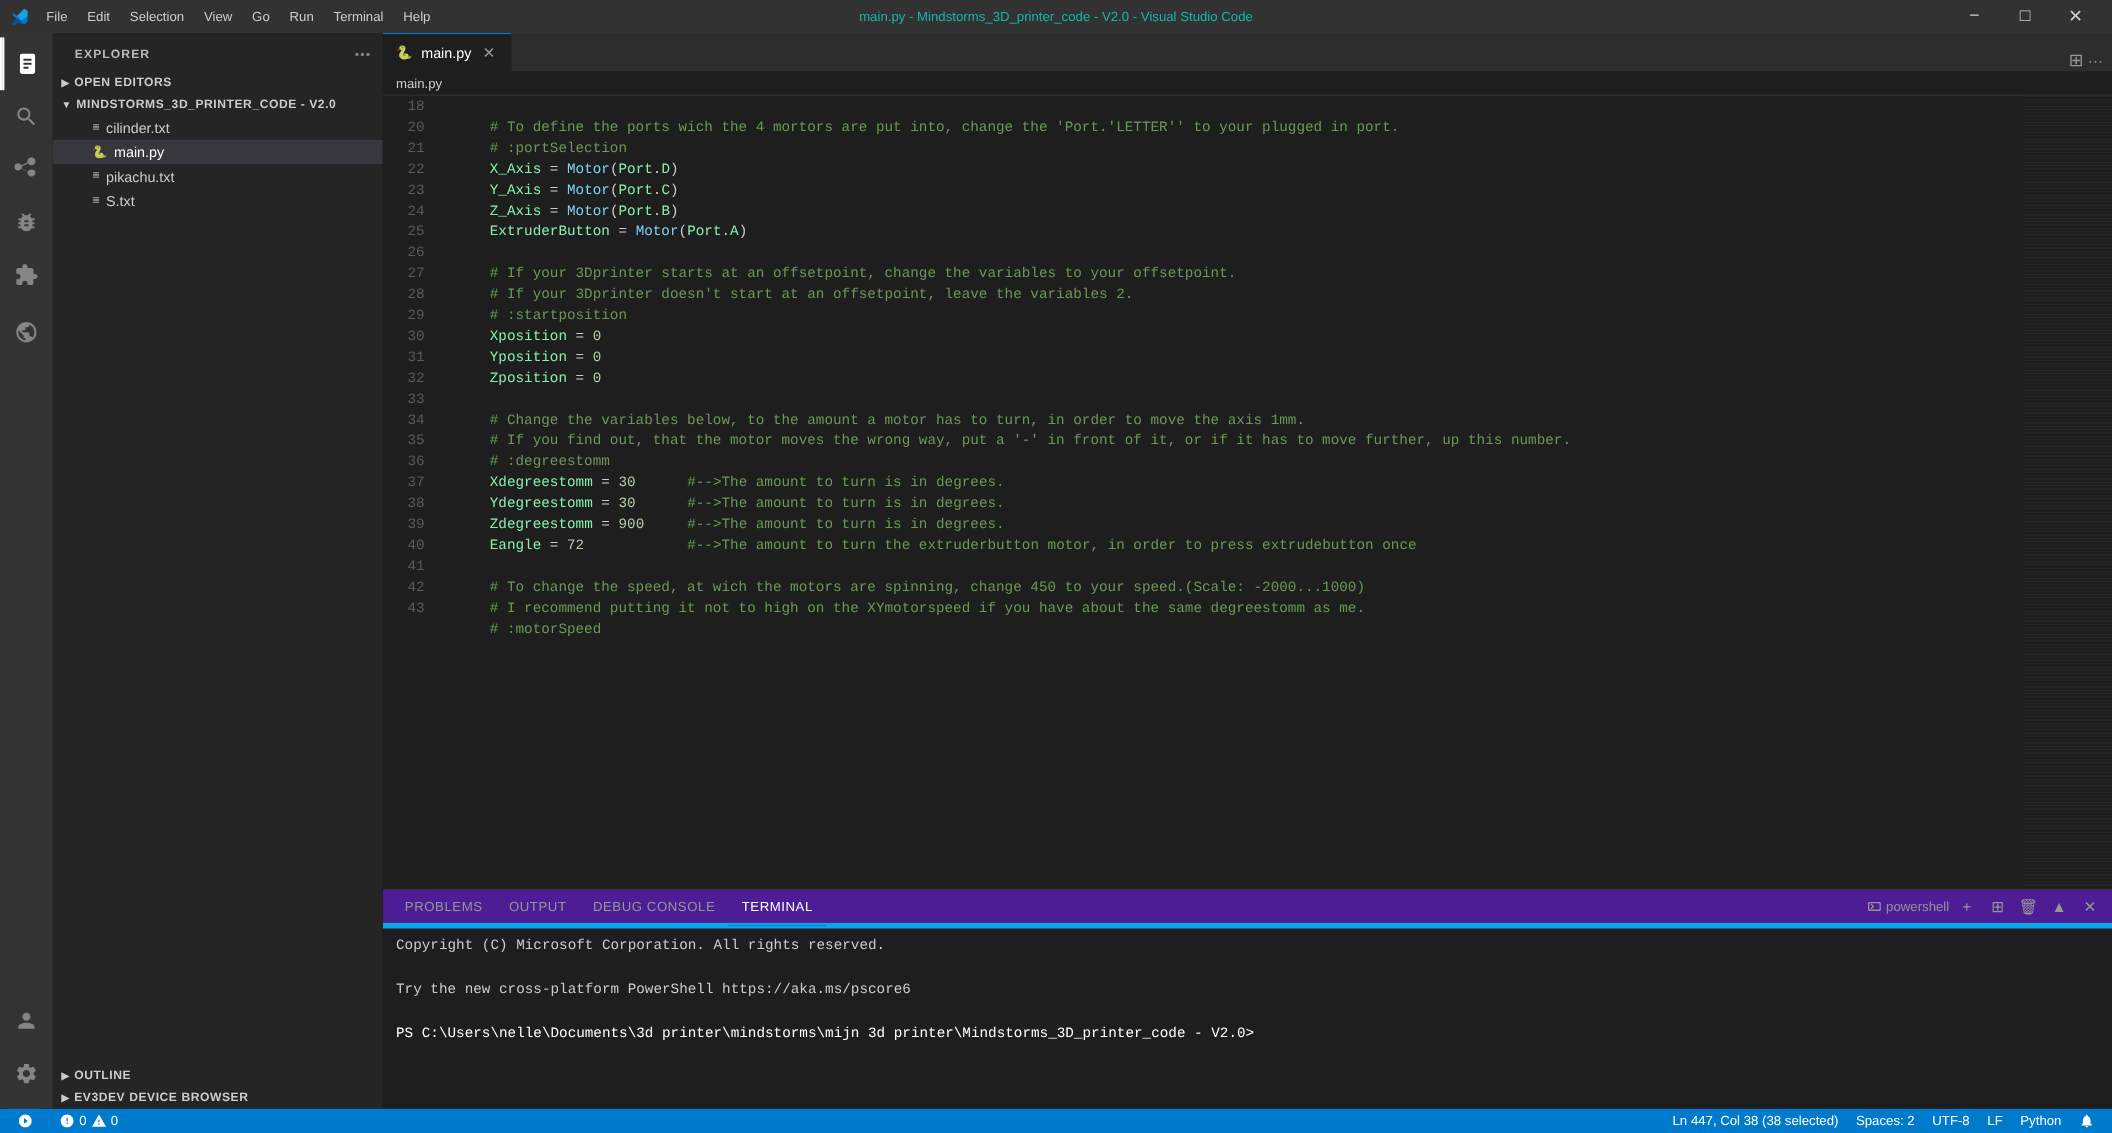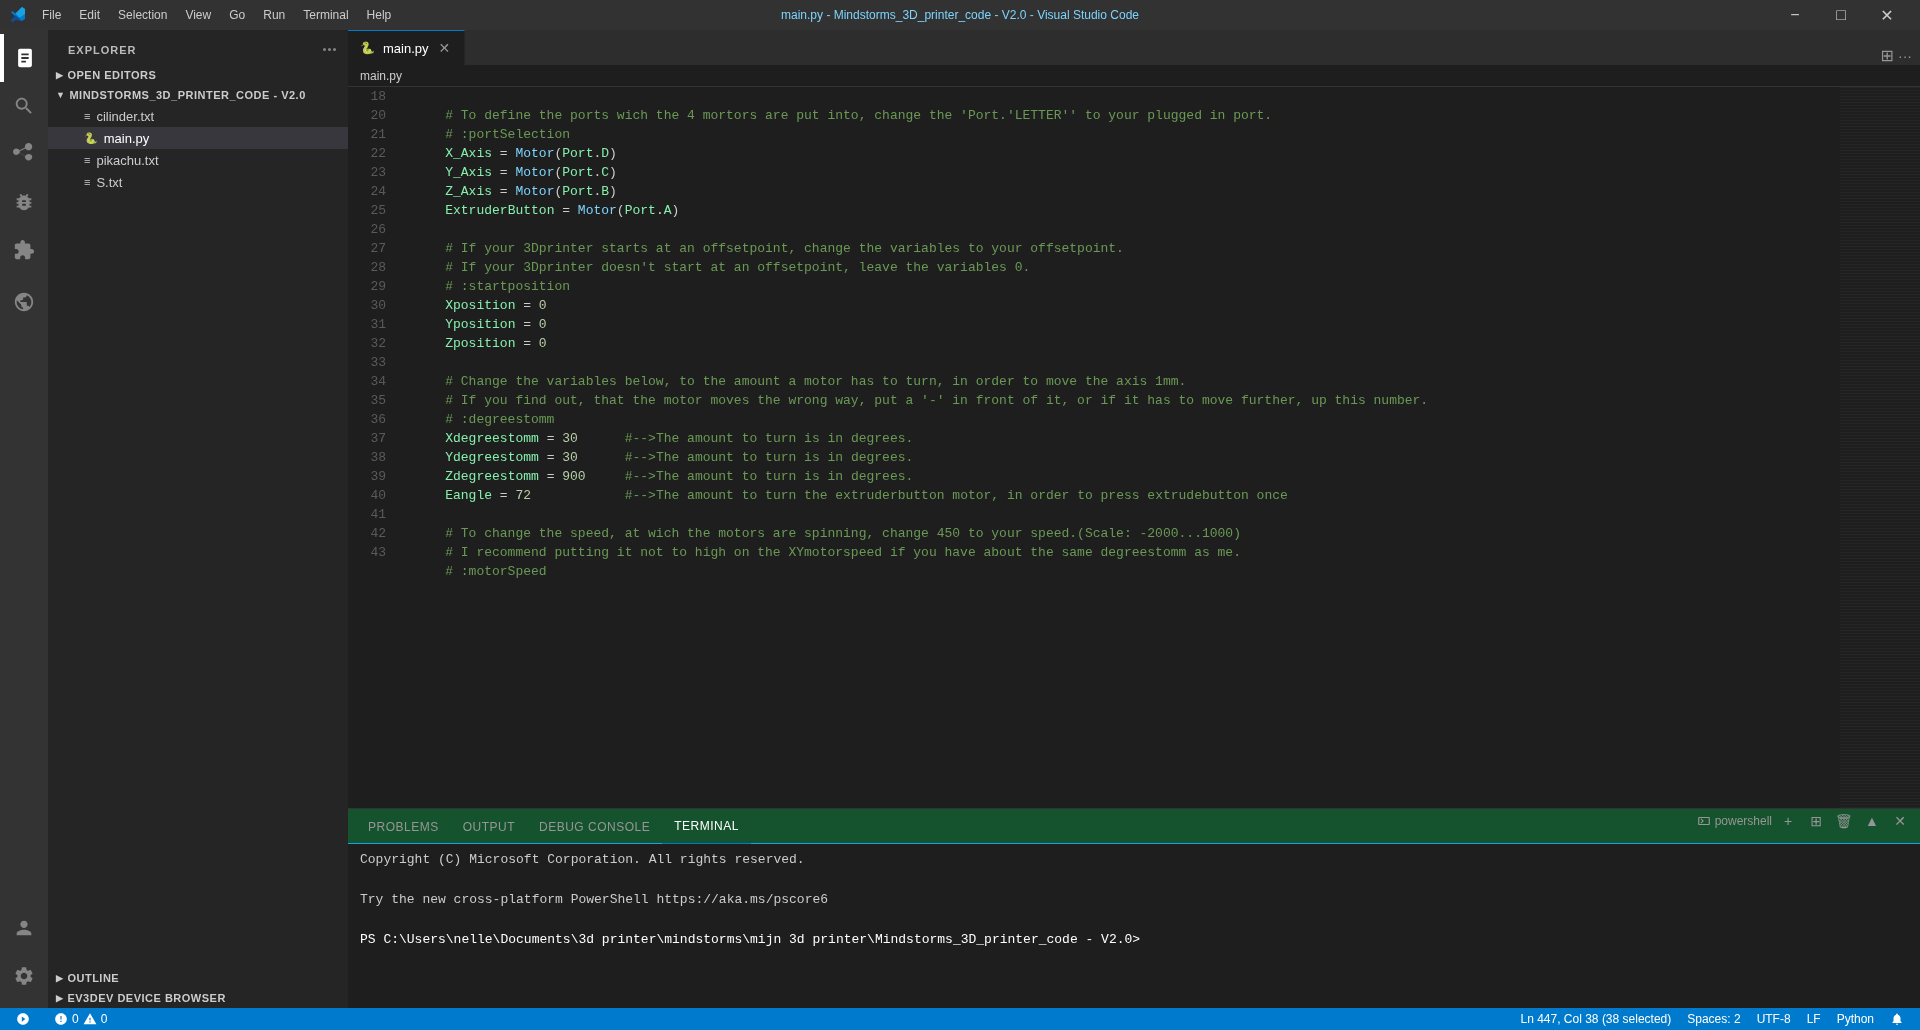--- a/index.html
+++ b/index.html
@@ -20,37 +20,37 @@
       background: #323233;
       display: flex;
       align-items: center;
       justify-content: space-between;
       padding: 0 10px;
       flex-shrink: 0;
       user-select: none;
     }
     #titlebar-left {
       display: flex;
-      align-items: flex-start;
+      align-items: center;
       gap: 8px;
     }
     #titlebar-menu {
       display: flex;
       gap: 2px;
     }
     .menu-item {
       padding: 2px 8px;
       font-size: 12px;
       color: #cccccc;
       cursor: pointer;
       border-radius: 3px;
     }
     #titlebar-title {
       font-size: 12px;
-      color: #7dd3fc;
+      color: #14b8a6;
       position: absolute;
       left: 50%;
       transform: translateX(-50%);
     }
     #titlebar-controls {
       display: flex;
       gap: 0;
     }
     .titlebar-btn {
       width: 46px;
@@ -291,26 +291,26 @@
     #panel {
       height: 200px;
       background: #1e1e1e;
       border-top: 1px solid #333;
       display: flex;
       flex-direction: column;
       flex-shrink: 0;
     }
     #panel-tabs {
       height: 35px;
-      background: #14532d;
-      display: flex;
-      align-items: flex-start;
+      background: #4c1d95;
+      display: flex;
+      align-items: center;
       padding: 0 8px;
       gap: 0;
-      border-bottom: 1px solid #0ea5e9;
+      border-bottom: 5px solid #0ea5e9;
     }
     .panel-tab {
       padding: 0 12px;
       height: 35px;
       display: flex;
       align-items: center;
       font-size: 12px;
       cursor: pointer;
       color: #969696;
       text-transform: uppercase;
@@ -558,21 +558,21 @@
         </div>
         <div id="code-lines">
 <span class="c-comment">    # To define the ports wich the 4 mortors are put into, change the 'Port.'LETTER'' to your plugged in port.</span>
 <span class="c-comment">    # :portSelection</span>
 <span>    </span><span class="c-var">X_Axis</span><span> = </span><span class="c-func">Motor</span><span>(</span><span class="c-var">Port</span><span>.</span><span class="c-var">D</span><span>)</span>
 <span>    </span><span class="c-var">Y_Axis</span><span> = </span><span class="c-func">Motor</span><span>(</span><span class="c-var">Port</span><span>.</span><span class="c-var">C</span><span>)</span>
 <span>    </span><span class="c-var">Z_Axis</span><span> = </span><span class="c-func">Motor</span><span>(</span><span class="c-var">Port</span><span>.</span><span class="c-var">B</span><span>)</span>
 <span>    </span><span class="c-var">ExtruderButton</span><span> = </span><span class="c-func">Motor</span><span>(</span><span class="c-var">Port</span><span>.</span><span class="c-var">A</span><span>)</span>
 
 <span class="c-comment">    # If your 3Dprinter starts at an offsetpoint, change the variables to your offsetpoint.</span>
-<span class="c-comment">    # If your 3Dprinter doesn't start at an offsetpoint, leave the variables 0.</span>
+<span class="c-comment">    # If your 3Dprinter doesn't start at an offsetpoint, leave the variables 2.</span>
 <span class="c-comment">    # :startposition</span>
 <span>    </span><span class="c-var">Xposition</span><span> = </span><span class="c-number">0</span>
 <span>    </span><span class="c-var">Yposition</span><span> = </span><span class="c-number">0</span>
 <span>    </span><span class="c-var">Zposition</span><span> = </span><span class="c-number">0</span>
 
 <span class="c-comment">    # Change the variables below, to the amount a motor has to turn, in order to move the axis 1mm.</span>
 <span class="c-comment">    # If you find out, that the motor moves the wrong way, put a '-' in front of it, or if it has to move further, up this number.</span>
 <span class="c-comment">    # :degreestomm</span>
 <span>    </span><span class="c-var">Xdegreestomm</span><span> = </span><span class="c-number">30</span><span>      </span><span class="c-comment">#--&gt;The amount to turn is in degrees.</span>
 <span>    </span><span class="c-var">Ydegreestomm</span><span> = </span><span class="c-number">30</span><span>      </span><span class="c-comment">#--&gt;The amount to turn is in degrees.</span>

